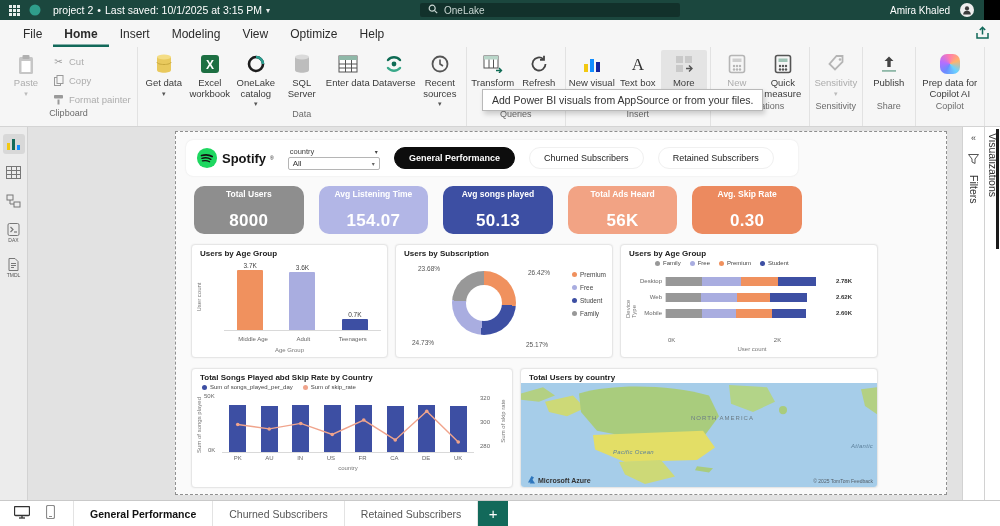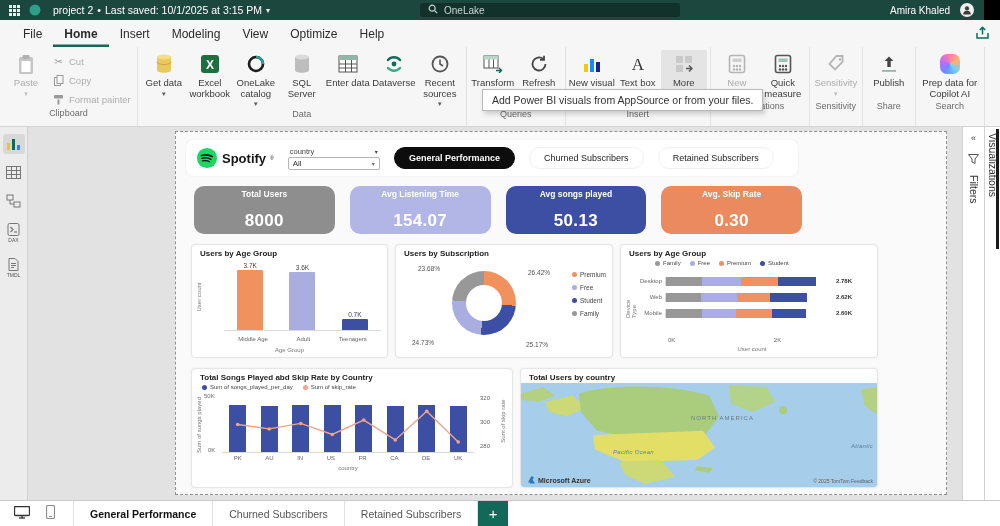--- a/index.html
+++ b/index.html
@@ -484,21 +484,21 @@
 
     <div class="rgroup">
       <div class="rgroup-items">
         <div class="rbtn" style="width:62px;">
           <span class="ric">
             <span style="display:block;width:20px;height:20px;border-radius:7px;background:conic-gradient(from 210deg,#6a8dff,#b56eff,#ff7bb0,#ffb36b,#6ad2ff,#6a8dff);"></span>
           </span>
           <span class="rlabel">Prep data for Copilot AI</span>
         </div>
       </div>
-      <div class="rgroup-label">Search</div>
+      <div class="rgroup-label">Copilot</div>
     </div>
   </div>
 
   <div id="tooltip">
     <span>Add Power BI visuals from AppSource or from your files.</span>
   </div>
 
   <div id="main">
 
     <div id="side-nav">
@@ -580,20 +580,24 @@
             <span class="kl">Total Users</span>
             <span class="kv">8000</span>
           </div>
           <div class="kpi" style="background: rgb(178, 182, 230);">
             <span class="kl">Avg Listening Time</span>
             <span class="kv">154.07</span>
           </div>
           <div class="kpi" style="background: rgb(61, 79, 163);">
             <span class="kl">Avg songs played</span>
             <span class="kv">50.13</span>
+          </div>
+          <div class="kpi" style="background: rgb(242, 163, 132);">
+            <span class="kl">Total Ads Heard</span>
+            <span class="kv">56K</span>
           </div>
           <div class="kpi" style="background: rgb(236, 138, 95);">
             <span class="kl">Avg. Skip Rate</span>
             <span class="kv">0.30</span>
           </div>
         </div>
 
         <div class="card" id="card-age">
           <div class="card-title">Users by Age Group</div>
           <div id="age-plot">

